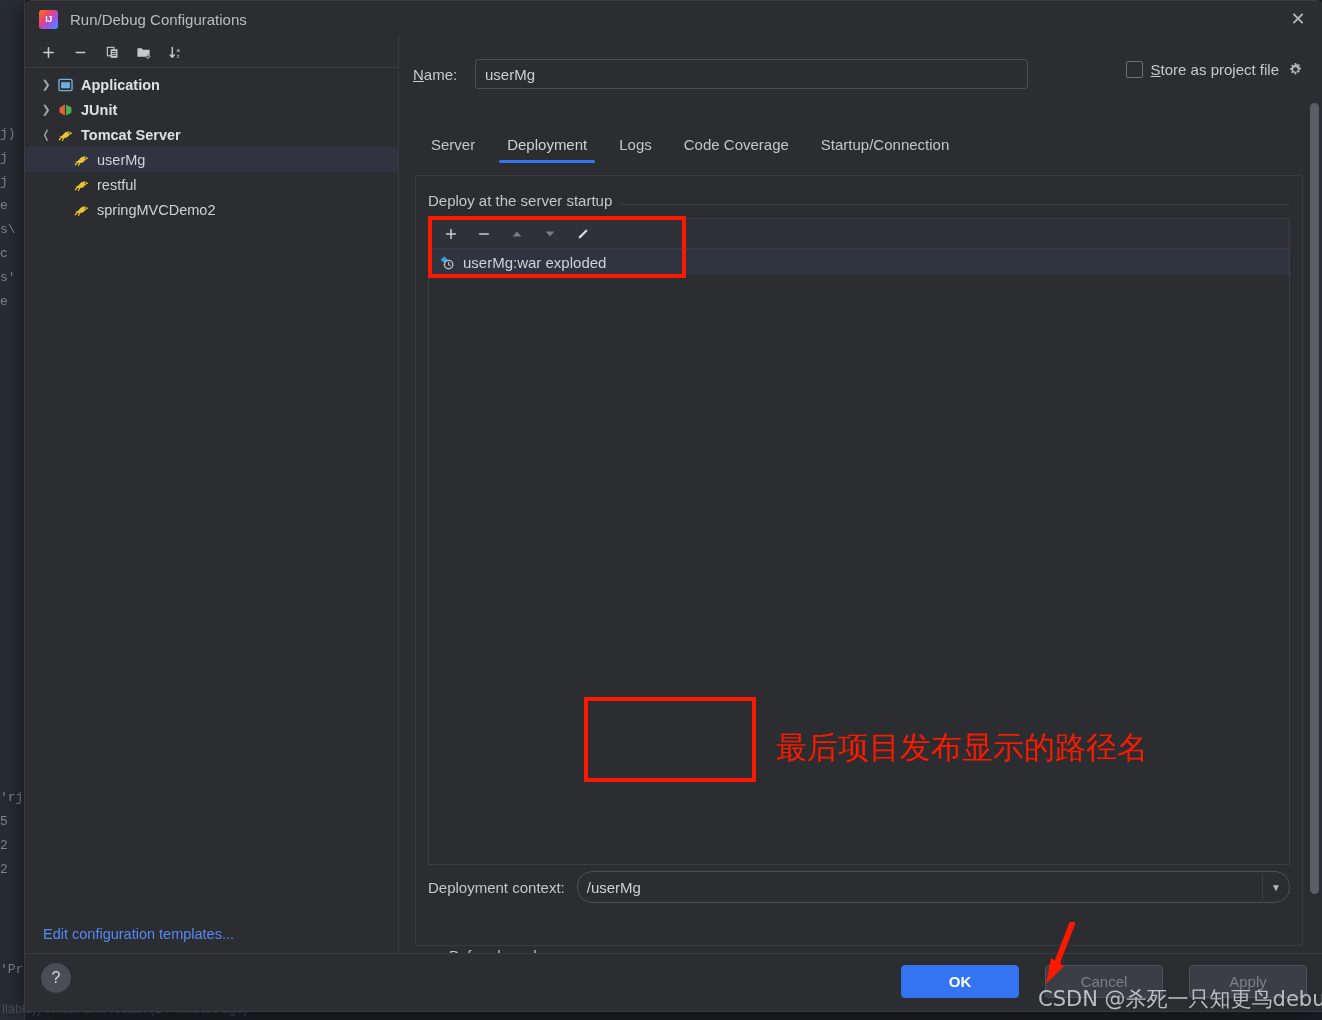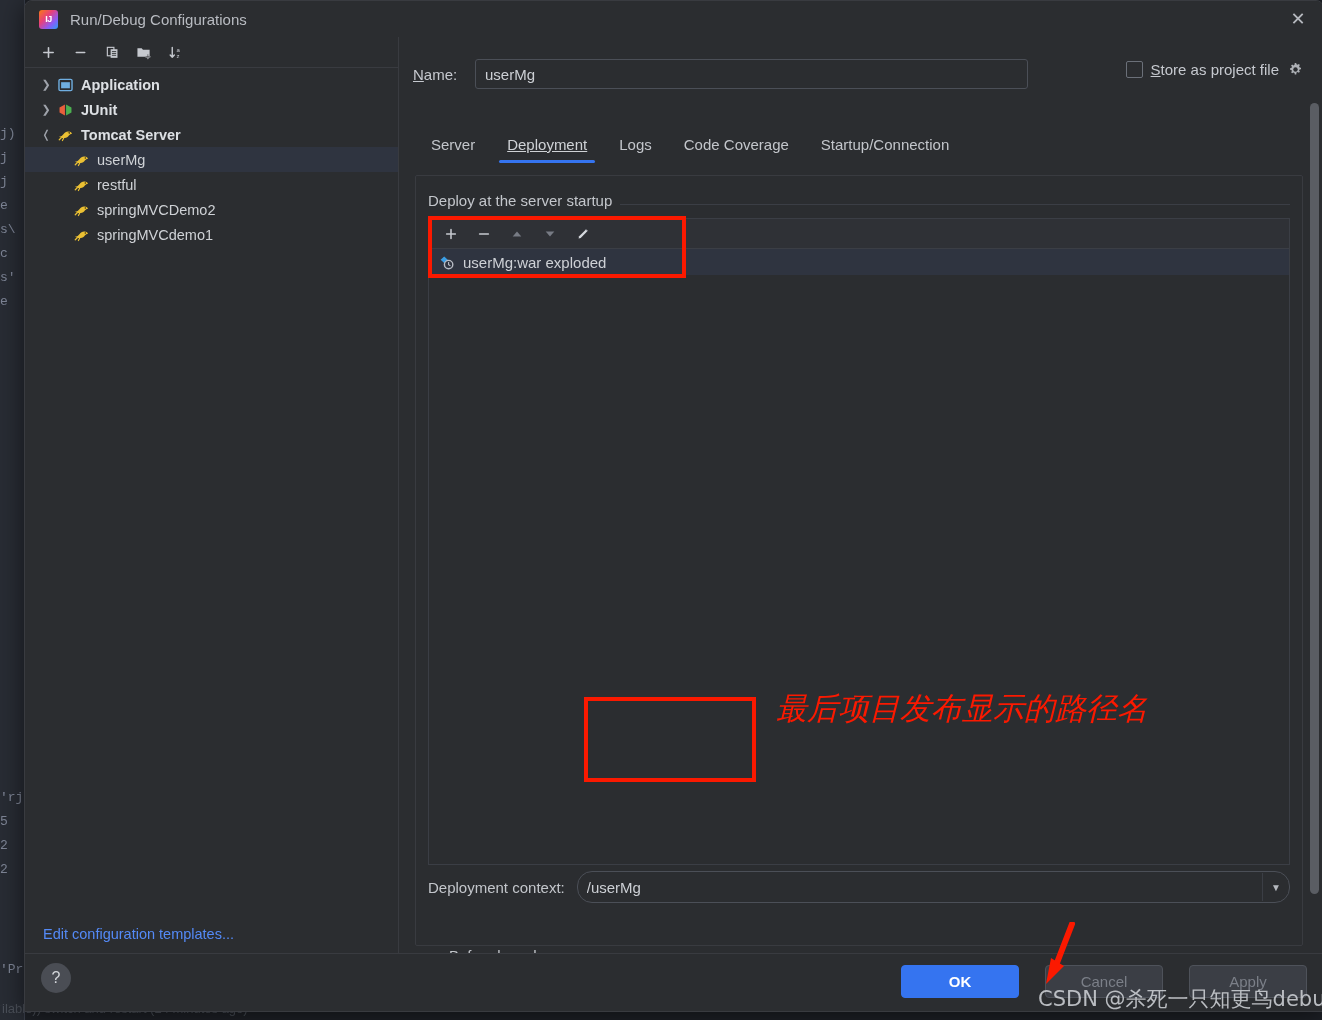--- a/index.html
+++ b/index.html
@@ -267,21 +267,21 @@
     align-items: flex-start;
     gap: 0px;
   }
   .tab {
     padding: 4px 16px 10px 16px;
     font-size: 15px;
     color: #c3c6cb;
     cursor: pointer;
     position: relative;
   }
-  .tab.active { color: #cfd2d6; text-decoration: underline; }
+  .tab.active { color: #cfd2d6; }
   .tab.active::after {
     content: "";
     position: absolute;
     left: 8px; right: 8px;
     bottom: 0;
     height: 3px;
     background: #3574f0;
     border-radius: 2px;
   }
 
@@ -657,30 +657,20 @@
           <span class="tree-ico">
             <svg width="17" height="14" viewBox="0 0 18 15">
               <path d="M2 9.5c2.2-.4 3.8-1.6 5-3.2 1.2-1.6 3-2.9 5.4-2.6 1.9.2 3.2 1.3 3.8 2.3-1 .2-1.9.6-2.7 1.3-1.3 1.1-2 2.6-4 3.2-1.9.6-5 .4-7.5-1z" fill="#ebc033"></path>
               <circle cx="13.1" cy="5.3" r=".8" fill="#3a2f08"></circle>
               <path d="M4.5 10.4l-2.2 2.2M7 11l-1.3 2.4" stroke="#ebc033" stroke-width="1.3" stroke-linecap="round"></path>
             </svg>
           </span>
           <span class="tree-label">springMVCDemo2</span>
         </div>
 
-        <div class="tree-row child">
-          <span class="tree-ico">
-            <svg width="17" height="14" viewBox="0 0 18 15">
-              <path d="M2 9.5c2.2-.4 3.8-1.6 5-3.2 1.2-1.6 3-2.9 5.4-2.6 1.9.2 3.2 1.3 3.8 2.3-1 .2-1.9.6-2.7 1.3-1.3 1.1-2 2.6-4 3.2-1.9.6-5 .4-7.5-1z" fill="#ebc033"></path>
-              <circle cx="13.1" cy="5.3" r=".8" fill="#3a2f08"></circle>
-              <path d="M4.5 10.4l-2.2 2.2M7 11l-1.3 2.4" stroke="#ebc033" stroke-width="1.3" stroke-linecap="round"></path>
-            </svg>
-          </span>
-          <span class="tree-label">springMVCdemo1</span>
-        </div>
 
       </div>
 
       <div class="edit-templates">Edit configuration templates...</div>
     </div>
 
     <div class="right-pane">
 
       <div class="name-row">
         <div class="name-label"><u>N</u>ame:</div>
@@ -787,20 +777,20 @@
       <div class="dbtn disabled">Apply</div>
     </div>
   </div>
 
 </div>
 
 <div class="anno-rect" style="left:428px; top:216px; width:258px; height:62px;"></div>
 
 <div class="anno-rect" style="left:584px; top:697px; width:172px; height:85px;"></div>
 
-<div class="anno-text" style="left:776px; top:688px;font-style:italic;">最后项目发布显示的路径名</div>
+<div class="anno-text" style="left:776px; top:727px;">最后项目发布显示的路径名</div>
 
 <svg class="anno-arrow" style="left:1040px; top:922px;" width="60" height="70" viewBox="0 0 60 70">
   <path d="M32 2 L15 46" stroke="#fb1900" stroke-width="6" stroke-linecap="round" fill="none"></path>
   <path d="M6 62 L11 36 L24 44 Z" fill="#fb1900"></path>
 </svg>
 
 <div class="watermark" style="left:1038px; top:985px;">CSDN @杀死一只知更鸟debug</div>
 
 </body></html>

